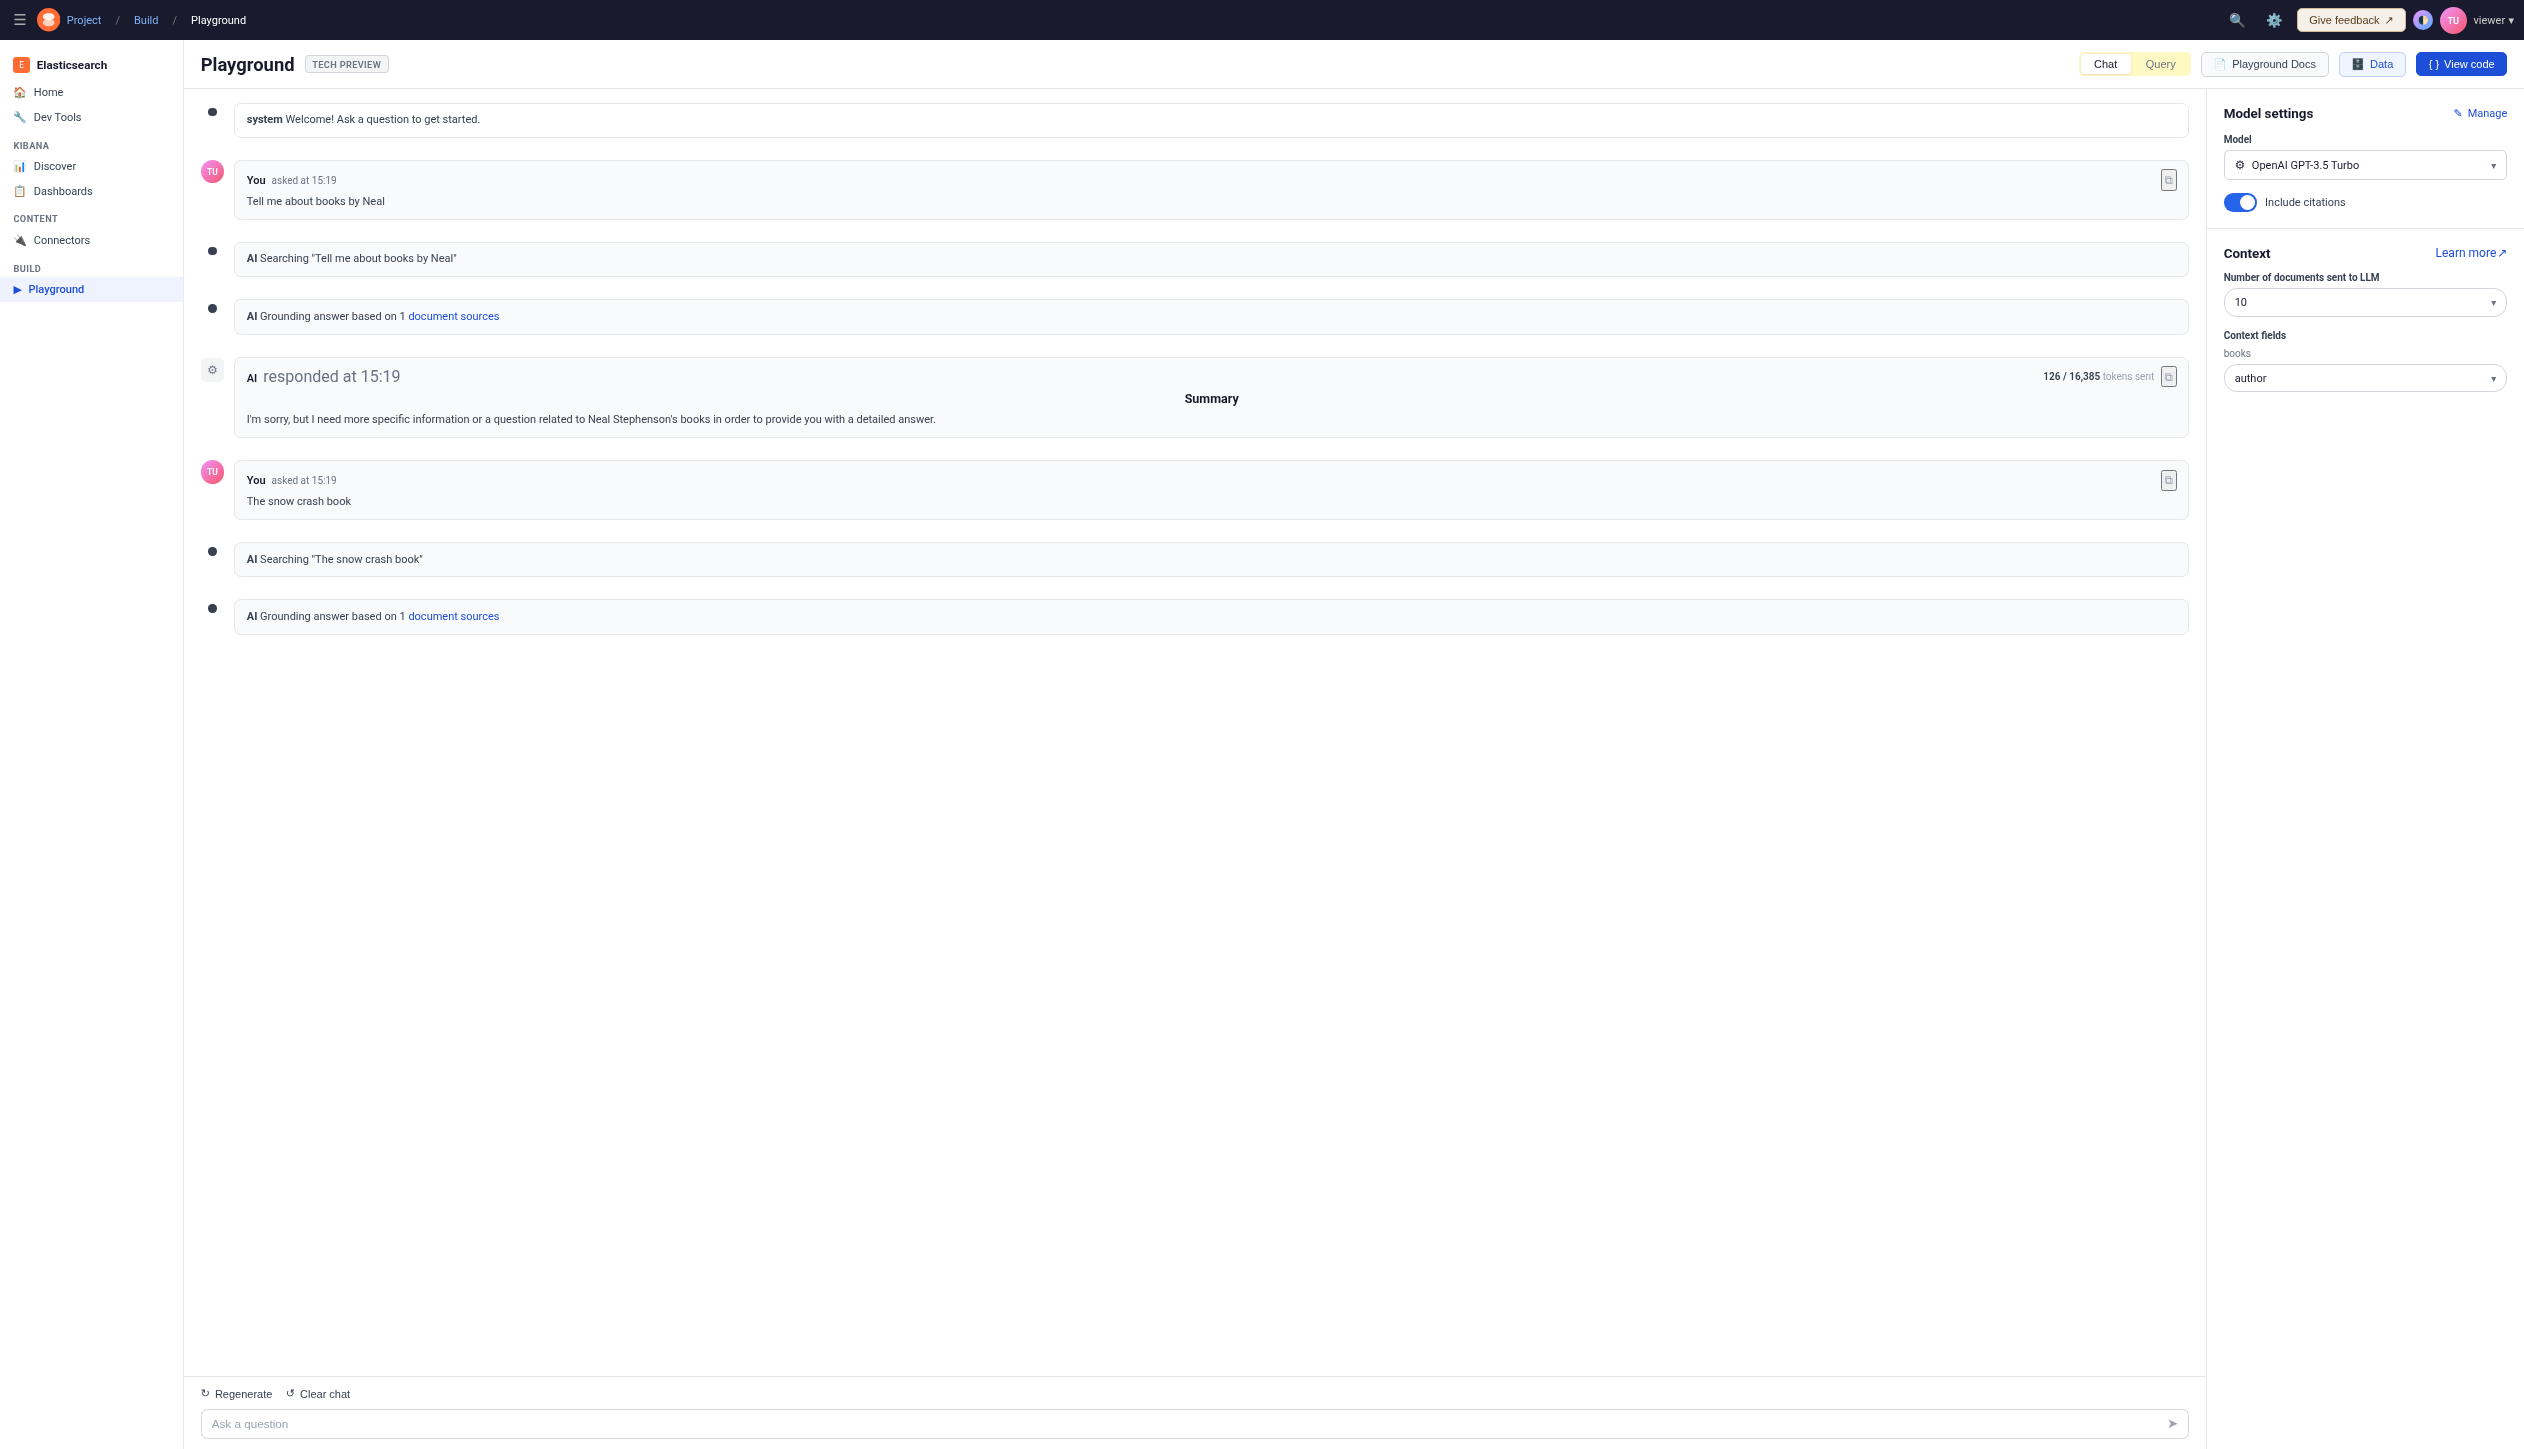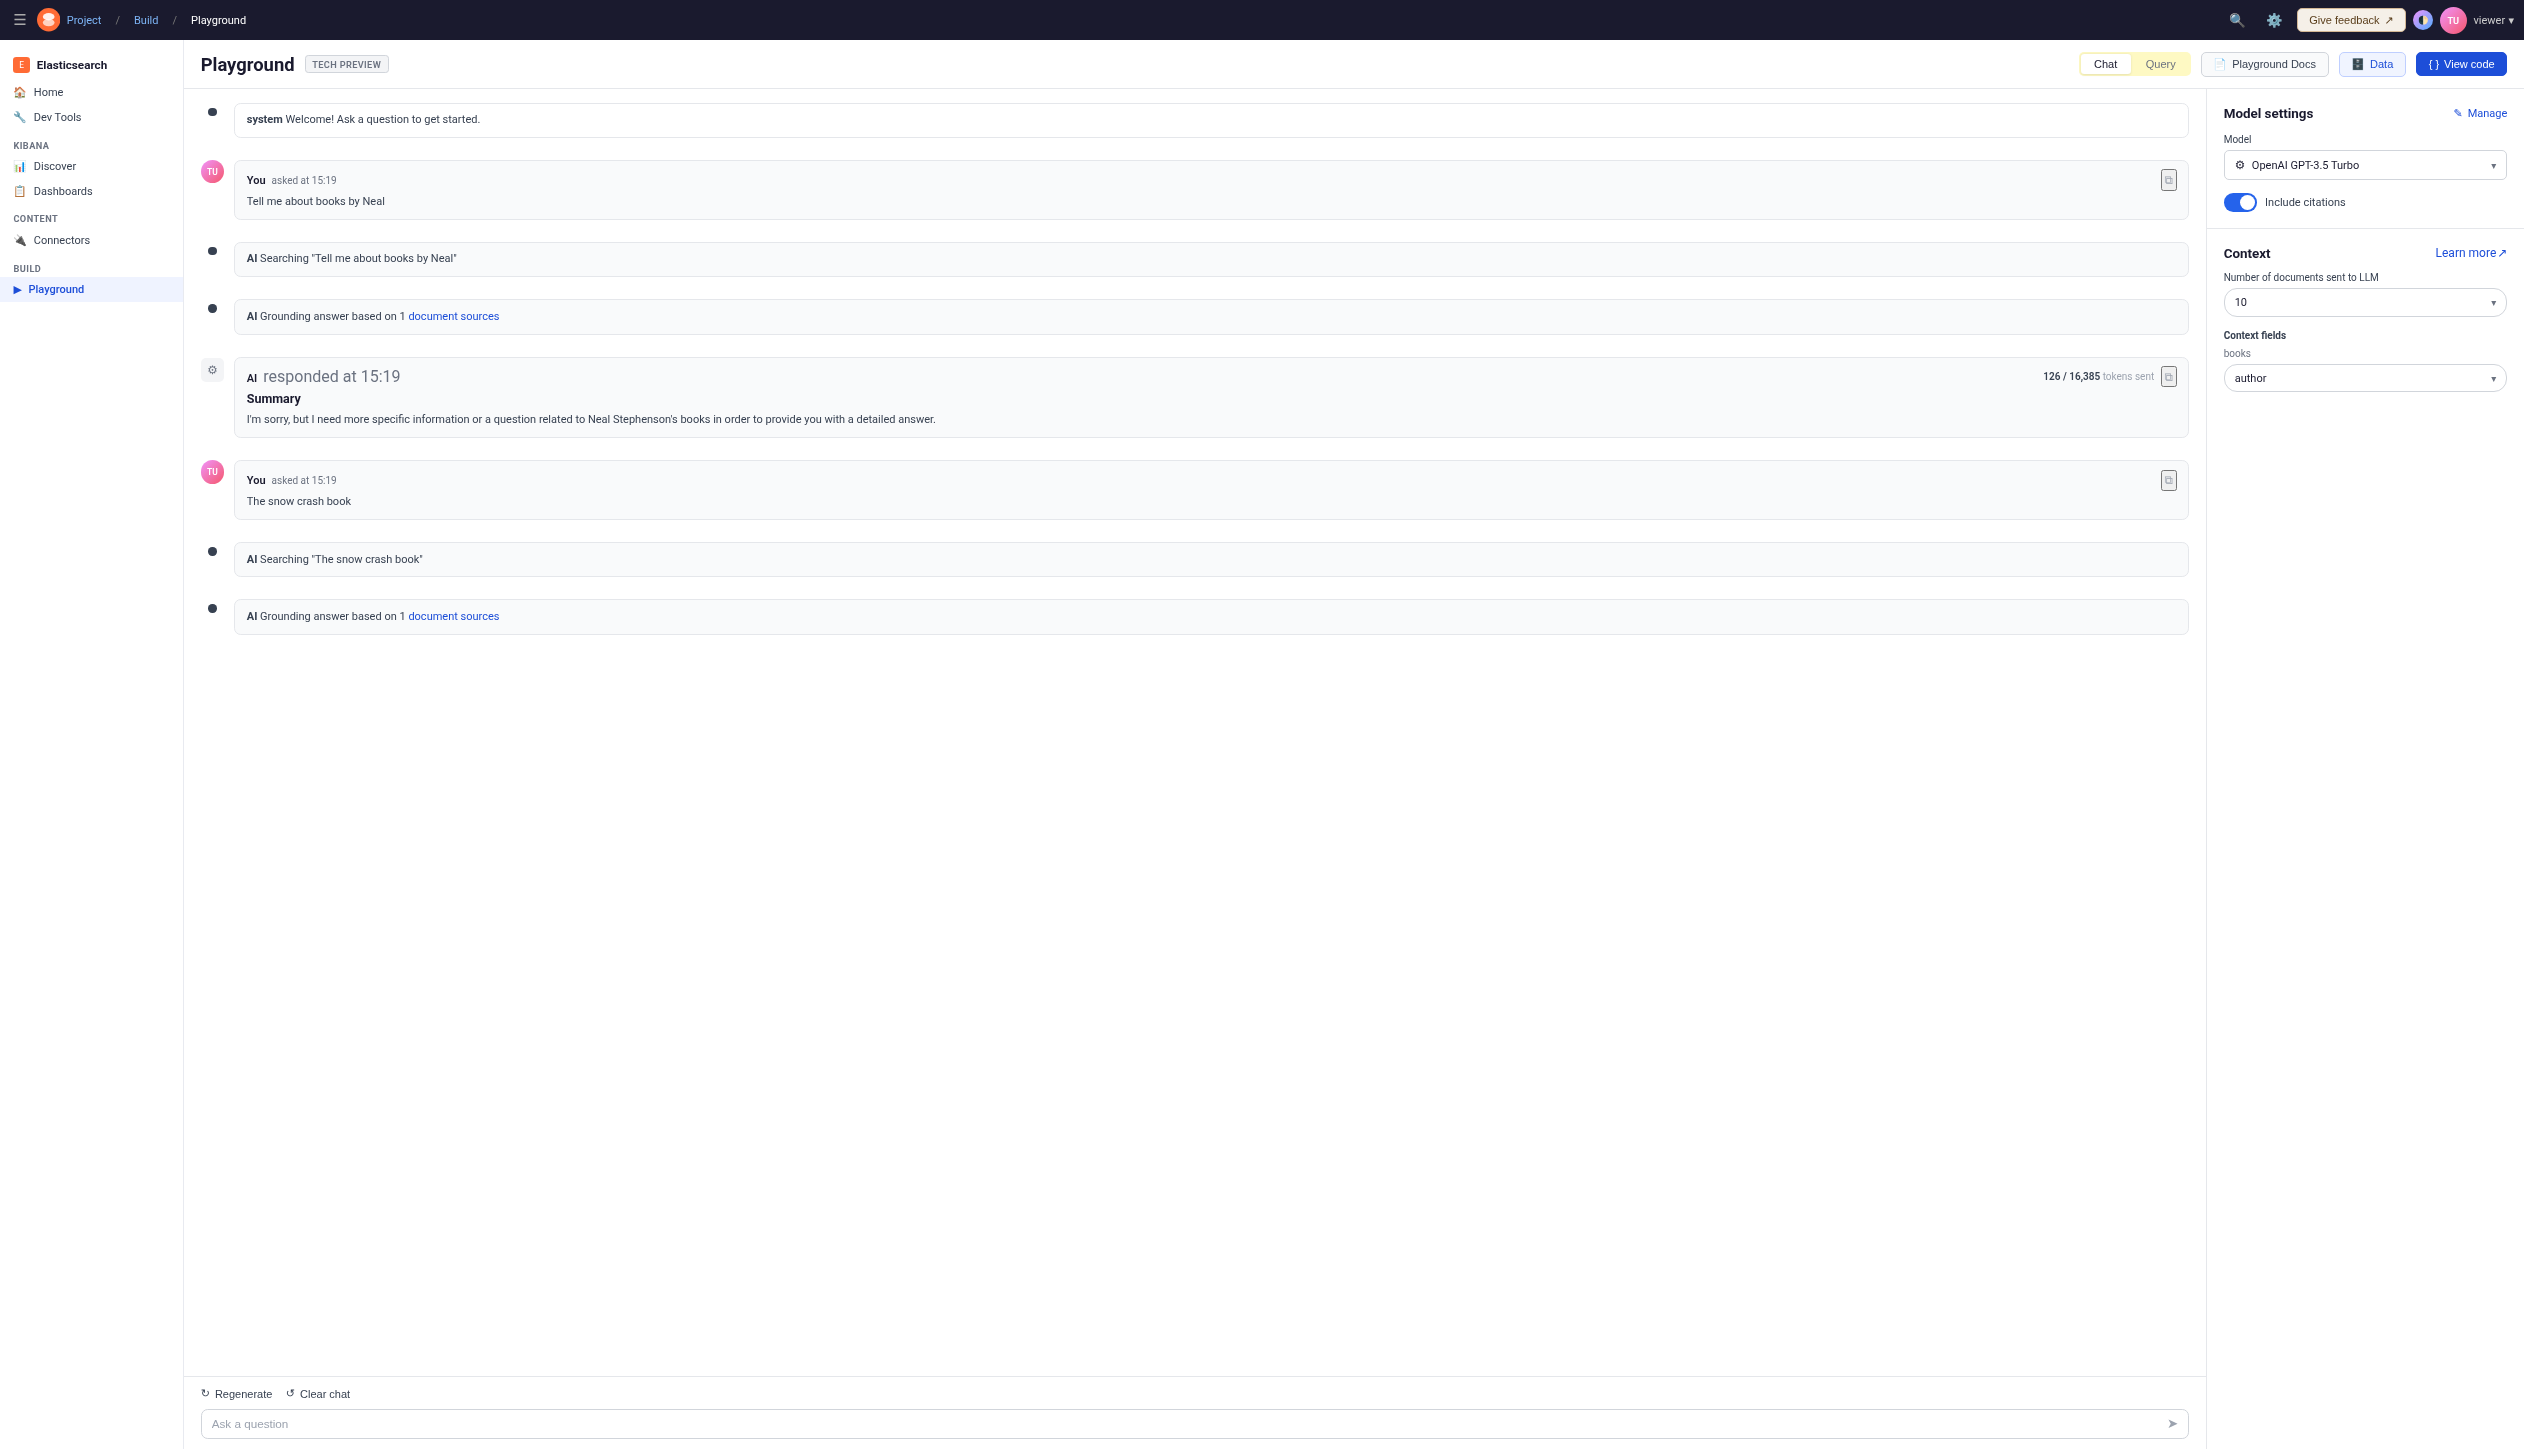--- a/index.html
+++ b/index.html
@@ -119,21 +119,21 @@
     }
     .msg-content.system-msg { background: #fff; }
     .msg-header { display: flex; justify-content: space-between; align-items: center; margin-bottom: 3.3px; }
     .msg-sender { font-weight: 600; color: #1a1a2e; font-size: 11px; }
     .msg-tokens { color: #9ca3af; font-size: 10px; }
     .msg-tokens strong { color: #374151; font-weight: 600; }
     .msg-copy { color: #9ca3af; cursor: pointer; font-size: 11.7px; padding: 1.7px; }
     .msg-text { color: #374151; font-size: 11px; line-height: 1.5; }
     .msg-text strong { font-weight: 700; }
     .msg-link { color: #1d4ed8; text-decoration: none; }
-    .msg-summary { font-size: 12.5px; font-weight: 700; margin-bottom: 6.7px; color: #1a1a2e; }
+    .msg-summary { font-size: 12.5px; font-weight: 700; margin-bottom: 6.7px; color: #1a1a2e; text-align: center; }
     .left-col { display: flex; flex-direction: column; align-items: center; gap: 0; width: 23.4px; }
 
     
     .chat-footer { padding: 10px 16.7px; border-top: 0.8px solid #e5e7eb; background: #fff; }
     .footer-actions { display: flex; gap: 13.4px; margin-bottom: 8.4px; }
     .footer-btn {
       display: flex; align-items: center; gap: 5px;
       color: #374151; font-size: 11px; cursor: pointer;
       background: none; border: none; padding: 0;
     }
@@ -152,21 +152,21 @@
     
     .settings-panel {
       width: 318px; min-width: 318px; border-left: 0.8px solid #e5e7eb;
       background: #fff; overflow-y: auto; padding: 16.7px;
     }
     .settings-header { display: flex; justify-content: space-between; align-items: center; margin-bottom: 13.4px; }
     .settings-title { font-size: 13.4px; font-weight: 700; color: #1a1a2e; }
     .settings-manage { display: flex; align-items: center; gap: 5px; color: #1d4ed8; font-size: 11px; cursor: pointer; }
 
     .settings-field { margin-bottom: 13.4px; }
-    .field-label { font-size: 10px; font-weight: 400; color: #374151; margin-bottom: 5px; display: flex; align-items: center; gap: 3.3px; }
+    .field-label { font-size: 10px; font-weight: 700; color: #374151; margin-bottom: 5px; display: flex; align-items: center; gap: 3.3px; }
     .field-label .help-icon { color: #9ca3af; font-size: 10px; cursor: pointer; }
     .field-select {
       width: 100%; padding: 6.7px 10px; border: 0.8px solid #d1d5db;
       border-radius: 5px; font-size: 11px; color: #1a1a2e;
       background: #fff; cursor: pointer; display: flex;
       align-items: center; justify-content: space-between;
     }
     .field-select-inner { display: flex; align-items: center; gap: 6.7px; }
     .openai-icon { font-size: 11.7px; }
     .chevron-down { color: #6b7280; font-size: 10px; }

